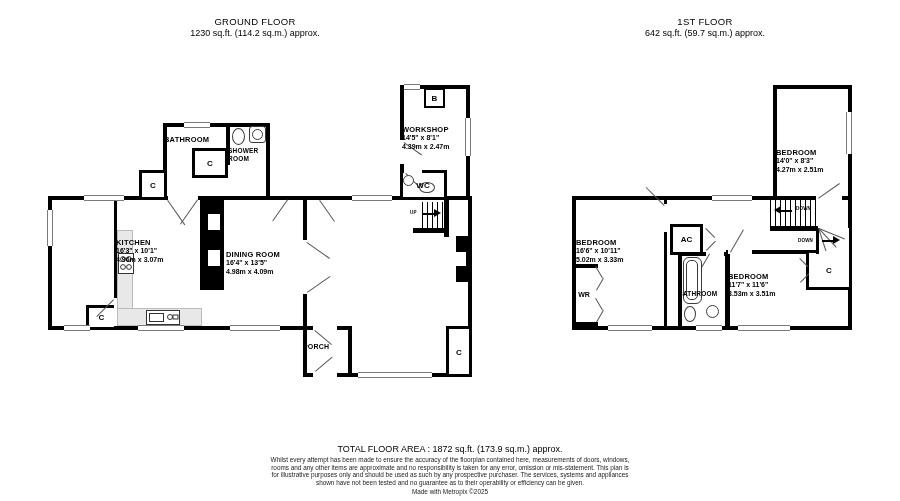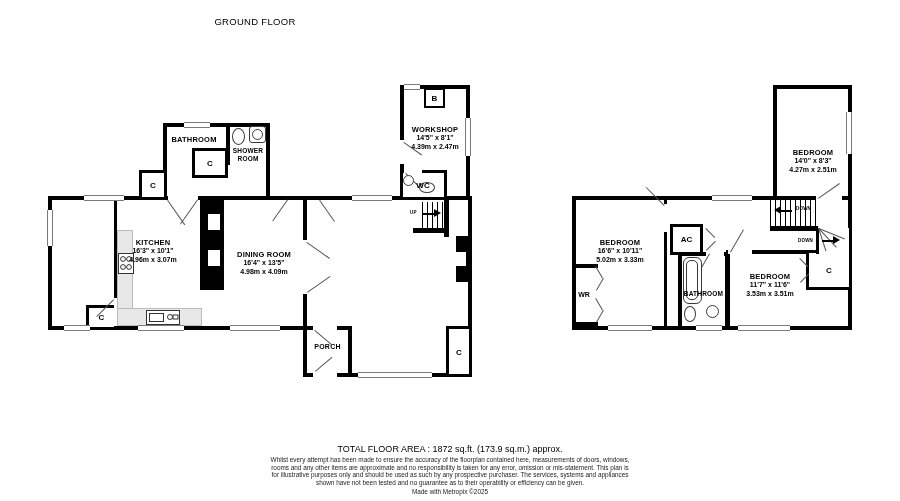--- a/index.html
+++ b/index.html
@@ -9,21 +9,21 @@
   .wx{position:absolute;box-sizing:border-box;background:#fff;border:4px solid #000;}
   .wx3{position:absolute;box-sizing:border-box;background:#fff;border:3px solid #000;}
   .blk{position:absolute;background:#000;}
   .gap{position:absolute;background:#fff;}
   .winh{position:absolute;background:#fff;box-shadow:inset 0 1px #7a7a7a, inset 0 -1px #7a7a7a;}
   .winv{position:absolute;background:#fff;box-shadow:inset 1px 0 #7a7a7a, inset -1px 0 #7a7a7a;}
   .leaf{position:absolute;height:1px;background:#555;transform-origin:0 0;}
   .hdr{position:absolute;text-align:center;line-height:1.25;}
   .hdr .t{font-size:9.5px;letter-spacing:.3px;}
   .hdr .sub{font-size:9px;}
-  .room-label{position:absolute;text-align:center;line-height:1.25;}
+  .room-label{position:absolute;text-align:left;line-height:1.25;}
   .rname{font-size:7.5px;font-weight:bold;letter-spacing:.2px;}
   .rdim{font-size:7px;font-weight:bold;}
   .letter{position:absolute;display:flex;align-items:center;justify-content:center;font-size:8px;font-weight:bold;}
   .tiny{position:absolute;font-size:4.5px;font-weight:bold;letter-spacing:.2px;}
   .treads-v{position:absolute;background-image:repeating-linear-gradient(90deg,#000 0,#000 1px,transparent 1px,transparent 5px);}
   .counter{position:absolute;background:#e8e8e8;border:1px solid #bbb;box-sizing:border-box;}
   .fix{position:absolute;background:#fff;border:1px solid #3a3a3a;box-sizing:border-box;}
   .ell{border-radius:50%;}
   .arrow-right{position:absolute;width:18px;height:9px;}
   .arrow-right::before{content:"";position:absolute;left:0;top:3.5px;width:11px;height:2px;background:#000;}
@@ -35,20 +35,25 @@
   .disc{position:absolute;left:50%;width:364px;margin-left:-182px;text-align:center;font-size:6.4px;line-height:1.2;color:#1c1c1c;}
   .credit{position:absolute;left:0;width:100%;text-align:center;font-size:6.4px;color:#1c1c1c;}
 </style>
 </head>
 <body>
 
 <div class="canvas">
 
   <div class="hdr" style="left:105px;top:16px;width:300px;">
     <div class="t">GROUND FLOOR</div>
+    <div class="sub">1230 sq.ft. (114.2 sq.m.) approx.</div>
+  </div>
+  <div class="hdr" style="left:555px;top:16px;width:300px;">
+    <div class="t">1ST FLOOR</div>
+    <div class="sub">642 sq.ft. (59.7 sq.m.) approx.</div>
   </div>
 
   <div class="wx" style="left:48px;top:196px;width:259px;height:134px;"></div>
   <div class="wx" style="left:303px;top:196px;width:169px;height:181px;"></div>
   <div class="wx" style="left:400px;top:85px;width:70px;height:115px;"></div>
   <div class="wx" style="left:163px;top:123px;width:107px;height:77px;"></div>
   <div class="wx" style="left:303px;top:326px;width:49px;height:51px;"></div>
 
   <div class="counter" style="left:117px;top:230px;width:16px;height:96px;"></div>
   <div class="counter" style="left:117px;top:308px;width:85px;height:18px;"></div>

